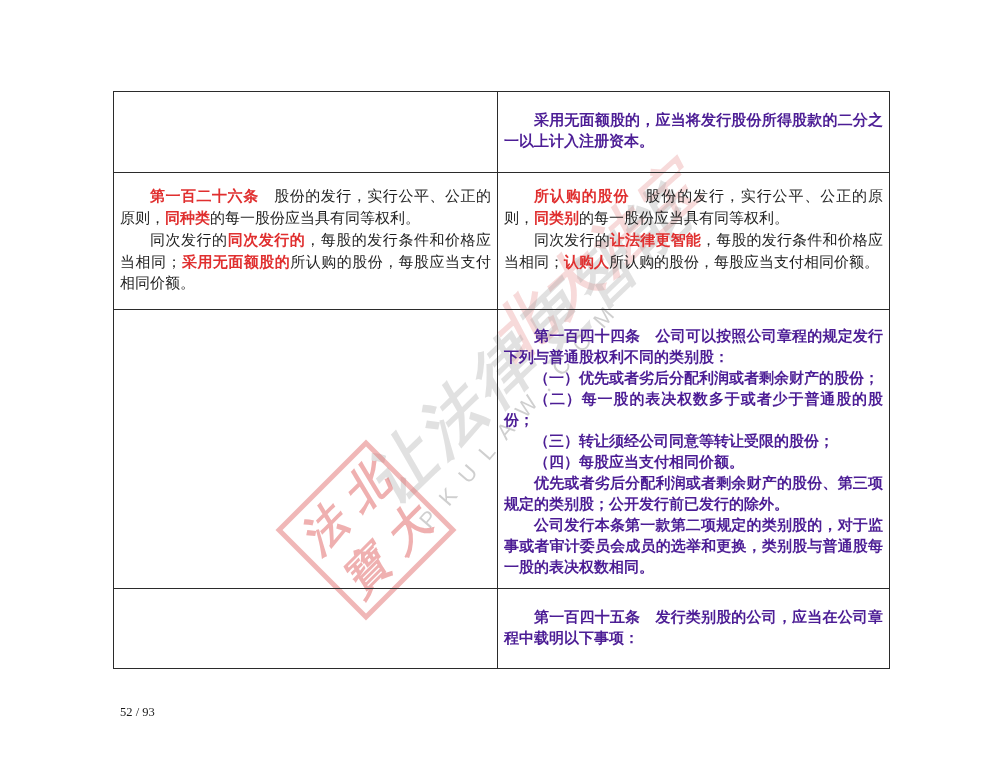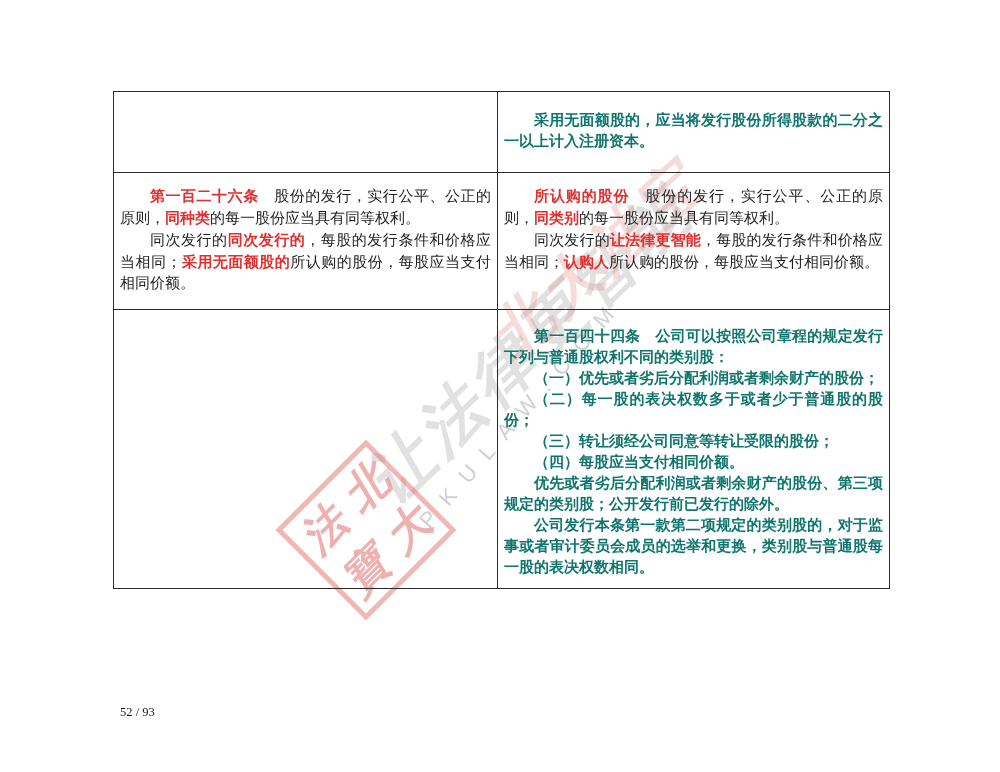--- a/index.html
+++ b/index.html
@@ -66,21 +66,21 @@
   .para {
     margin:0; text-indent:2em;
     text-align:justify; text-justify:inter-character;
   }
   .para .seg { }
   .para .em {
     color:#e02f2f; font-weight:700;
     font-family:"Liberation Sans","DejaVu Sans",sans-serif;
   }
   .para.red, .para.red .seg {
-    color:#0f766e; font-weight:700;
+    color:#4c1d95; font-weight:700;
     font-family:"Liberation Sans","DejaVu Sans",sans-serif;
     text-align:justify;
   }
 
   
   .footer {
     position:absolute; left:120px; top:705px; z-index:1;
     font-size:12.5px; color:#1a1a1a;
     font-family:"Liberation Serif","DejaVu Serif",serif;
   }
@@ -125,18 +125,24 @@
       <td class="col-right">
             <p class="para red"><span class="seg">第一百四十四条　公司可以按照公司章程的规定发行下列与普通股权利不同的类别股：</span></p>
             <p class="para red"><span class="seg">（一）优先或者劣后分配利润或者剩余财产的股份；</span></p>
             <p class="para red"><span class="seg">（二）每一股的表决权数多于或者少于普通股的股份；</span></p>
             <p class="para red"><span class="seg">（三）转让须经公司同意等转让受限的股份；</span></p>
             <p class="para red"><span class="seg">（四）每股应当支付相同价额。</span></p>
             <p class="para red"><span class="seg">优先或者劣后分配利润或者剩余财产的股份、第三项规定的类别股；公开发行前已发行的除外。</span></p>
             <p class="para red"><span class="seg">公司发行本条第一款第二项规定的类别股的，对于监事或者审计委员会成员的选举和更换，类别股与普通股每一股的表决权数相同。</span></p>
           </td>
     </tr>
+    <tr class="r4">
+      <td class="col-left"></td>
+      <td class="col-right">
+            <p class="para red"><span class="seg">第一百四十五条　发行类别股的公司，应当在公司章程中载明以下事项：</span></p>
+          </td>
+    </tr>
   </tbody>
     </table>
 
   <div class="footer">52 / 93</div>
 
 </div>
 
 </body></html>

